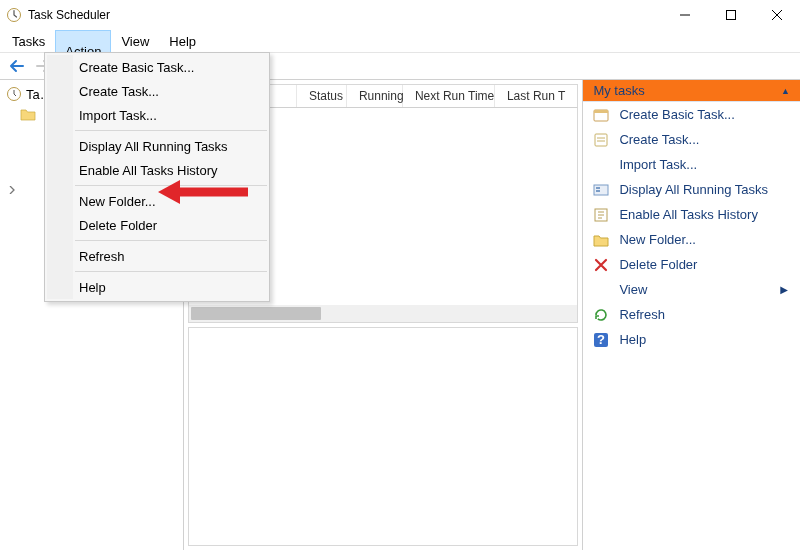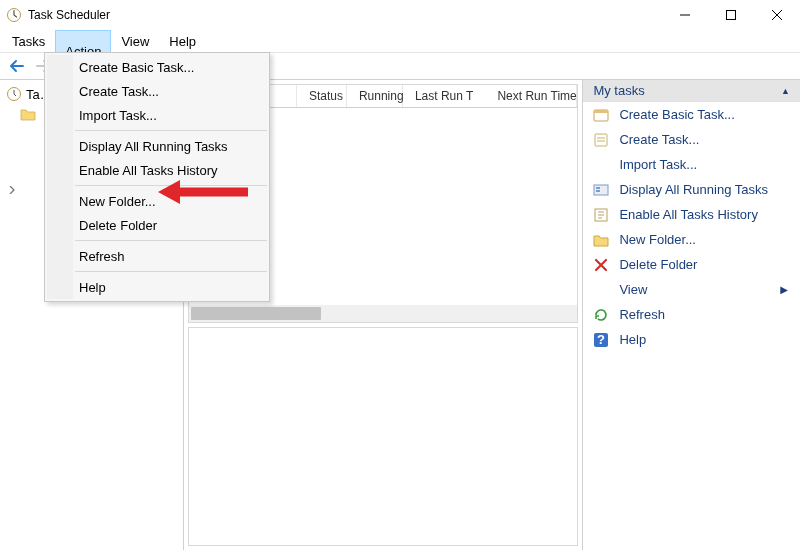--- a/index.html
+++ b/index.html
@@ -34,21 +34,21 @@
   .center-pane { flex: 1; display: flex; flex-direction: column; border-right: 1px solid #d0d0d0; }
   .list-header { height: 24px; border-bottom: 1px solid #e0e0e0; background: #fff; display: flex; align-items: center; margin: 4px 4px 0 4px; border: 1px solid #d8d8d8; border-bottom-color: #d0d0d0; }
   .list-col { padding: 0 12px; height: 100%; display: flex; align-items: center; border-right: 1px solid #e8e8e8; color: #333; font-size: 12px; white-space: nowrap; }
   .list-body { flex: 0 0 215px; margin: 0 4px; border: 1px solid #d8d8d8; border-top: none; position: relative; }
   .hscroll-track { position: absolute; bottom: 0; left: 0; right: 0; height: 17px; background: #f0f0f0; }
   .hscroll-thumb { position: absolute; top: 2px; left: 2px; height: 13px; width: 130px; background: #c2c2c2; border-radius: 1px; }
   .detail-body { flex: 1; margin: 4px; border: 1px solid #d8d8d8; background: #fff; }
   
   .actions-pane { width: 224px; }
   .actions-header { padding: 5px 10px; font-weight: 600; border-bottom: 1px solid #e0e0e0; }
-  .actions-group { background: #e5e5e5; padding: 3px 10px; display: flex; align-items: center; justify-content: space-between; border-bottom: 1px solid #dbe3ef; color: #1a3f7a; }
+  .actions-group { background: #f97316; padding: 3px 10px; display: flex; align-items: center; justify-content: space-between; border-bottom: 1px solid #dbe3ef; color: #1a3f7a; }
   .actions-group .caret { font-size: 9px; }
   .action-row { display: flex; align-items: center; height: 25px; padding-left: 10px; gap: 10px; cursor: default; color: #1a3f7a; }
   .action-row .aicon { width: 16px; height: 16px; display: flex; align-items: center; justify-content: center; }
   .action-row.sub { justify-content: space-between; padding-right: 12px; }
   
   
   .dropdown { position: absolute; top: 52px; left: 44px; width: 226px; background: #f6f6f6; border: 1px solid #c8c8c8; box-shadow: 3px 3px 4px rgba(0,0,0,0.15); z-index: 50; padding: 2px 0; }
   .dd-item { height: 24px; display: flex; align-items: center; padding-left: 34px; color: #000; cursor: default; }
   .dd-sep { height: 1px; background: #d7d7d7; margin: 3px 2px 3px 30px; }
   .dd-gutter { position: absolute; top: 2px; bottom: 2px; left: 2px; width: 26px; background: #f0f0f0; }
@@ -135,22 +135,22 @@
           </svg>
       </span>
     </div>
   </div>
 
   <div class="center-pane">
     <div class="list-header">
       <div class="list-col" style="width:108px;">Name</div>
       <div class="list-col" style="width:50px;">Status</div>
       <div class="list-col" style="width:56px;">Running</div>
+      <div class="list-col" style="width:92px;">Next Run Time</div>
       <div class="list-col" style="flex:1;border-right:none;">Last Run T</div>
-      <div class="list-col" style="width:92px;">Next Run Time</div>
     </div>
     <div class="list-body">
       <div class="hscroll-track">
         <div class="hscroll-thumb"></div>
       </div>
     </div>
     <div class="detail-body"></div>
   </div>
 
   <div class="actions-pane">

